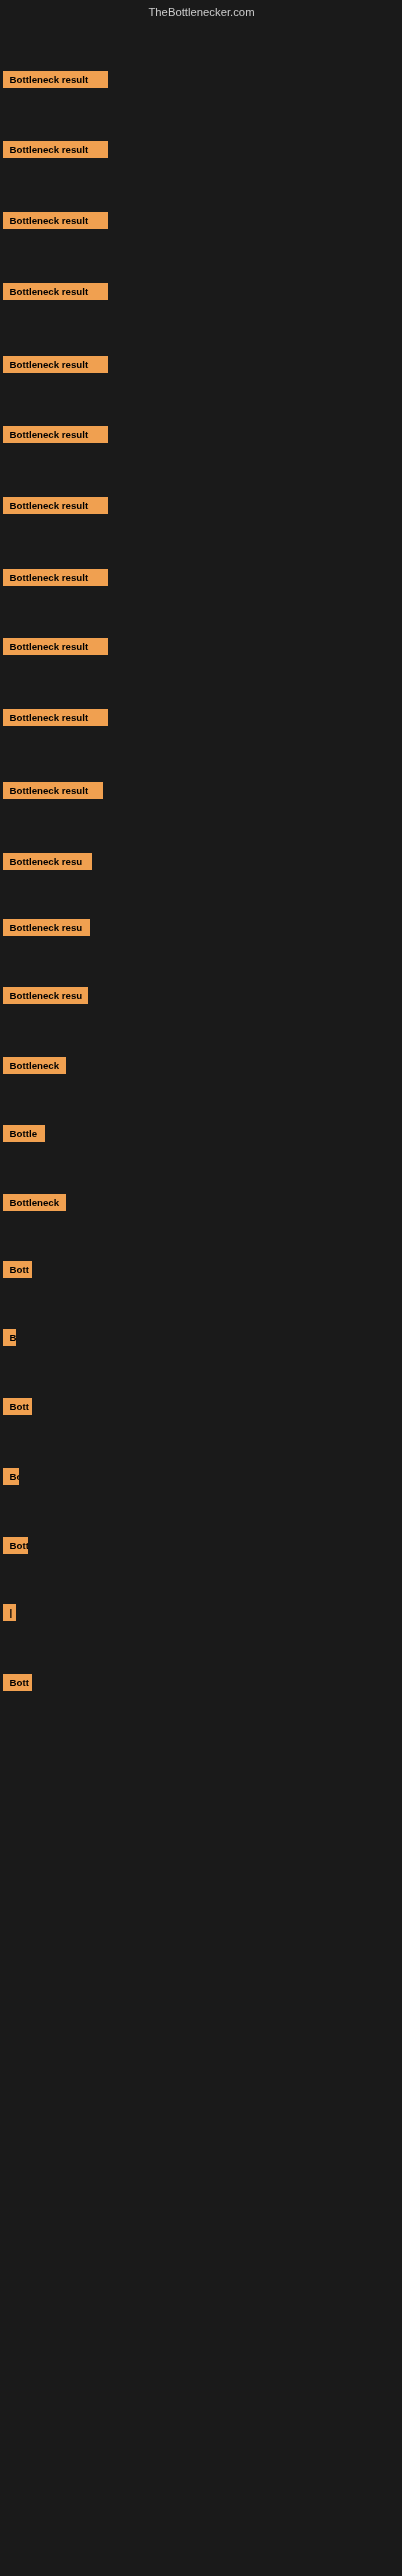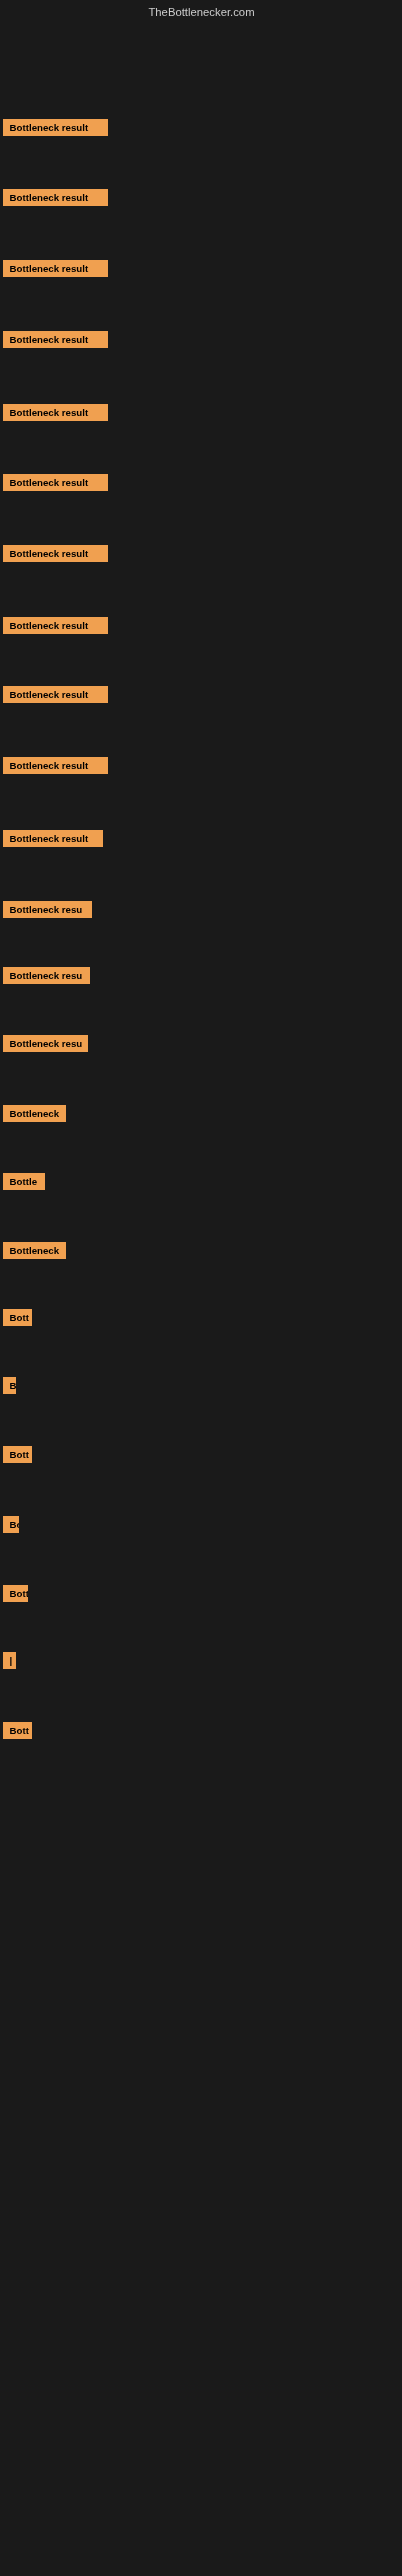--- a/index.html
+++ b/index.html
@@ -27,21 +27,20 @@
     .bottleneck-bar {
       display: inline-block;
       background-color: #f0a050;
       color: #000000;
       font-size: 9.7px;
       font-weight: bold;
       padding: 3.2px 6.4px;
       margin-left: 1.6px;
       white-space: nowrap;
       overflow: hidden;
-      margin-top: 48px;
     }
   </style>
 </head>
 <body>
 
 <div class="site-title">TheBottlenecker.com</div>
 
 <div id="bars-container" style="position: relative; width: 403px; height: 2576px;">
 <div style="position: absolute; top: 46px; left: 1.6px;"><span class="bottleneck-bar" style="max-width: 105px; width: 105px;">Bottleneck result</span></div>
     <div style="position: absolute; top: 116px; left: 1.6px;"><span class="bottleneck-bar" style="max-width: 105px; width: 105px;">Bottleneck result</span></div>

